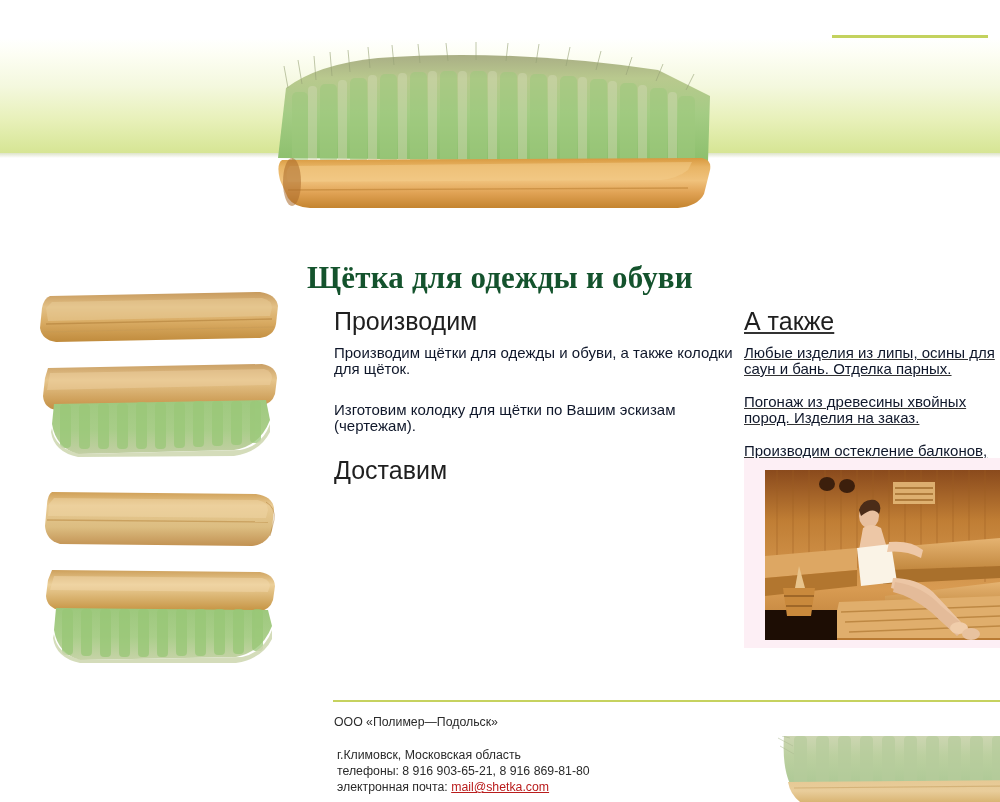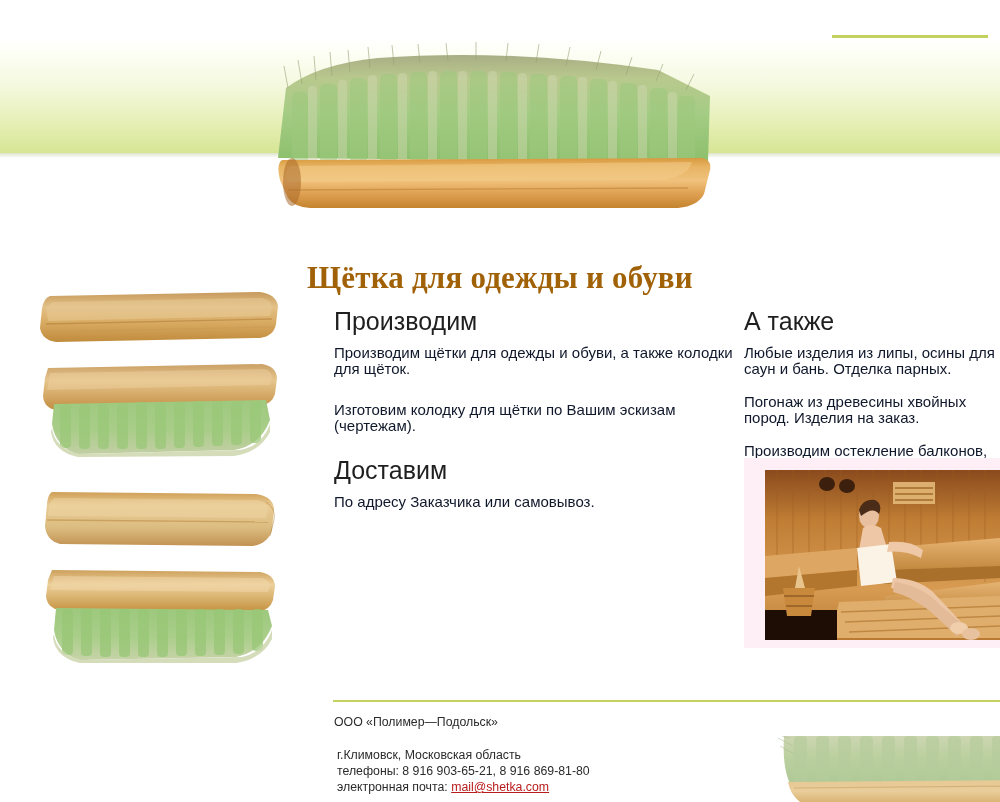--- a/index.html
+++ b/index.html
@@ -78,21 +78,21 @@
   
   #page-title {
     position: absolute;
     left: 0;
     top: 238px;
     width: 1000px;
     text-align: center;
     font-family: "Liberation Serif", serif;
     font-size: 31px;
     line-height: 38px;
-    color: #a16207;
+    color: #14532d;
     letter-spacing: 0.2px;
   }
 
   
   #product-gallery {
     position: absolute;
     left: 34px;
     top: 288px;
     width: 275px;
     z-index: 5;
@@ -124,20 +124,21 @@
     position: absolute;
     left: 0;
     top: 0;
     width: 405px;
   }
   #right-column {
     position: absolute;
     left: 410px;
     top: 0;
     width: 256px;
+    text-decoration: underline;
   }
   #right-column .col-body { margin-bottom: 17px; }
 
   
   #sauna-photo-frame {
     position: absolute;
     left: 744px;
     top: 458px;
     width: 256px;
     height: 190px;
@@ -396,21 +397,20 @@
 
 <div id="content-columns">
 
   <div id="left-column">
     <h2 class="col-heading">Производим</h2>
     <p class="col-body">Производим щётки для одежды и обуви, а также колодки для щёток.</p>
 
     <p class="col-body">Изготовим колодку для щётки по Вашим эскизам (чертежам).</p>
 
     <h2 class="col-heading">Доставим</h2>
-    <p class="col-body">По адресу Заказчика или самовывоз.</p>
   </div>
 
   <div id="right-column">
     <h2 class="col-heading">А также</h2>
     <p class="col-body">Любые изделия из липы, осины для саун и бань. Отделка парных.</p>
     <p class="col-body">Погонаж из древесины хвойных пород. Изделия на заказ.</p>
     <p class="col-body">Производим остекление балконов, лоджий.</p>
   </div>
 </div>
 

